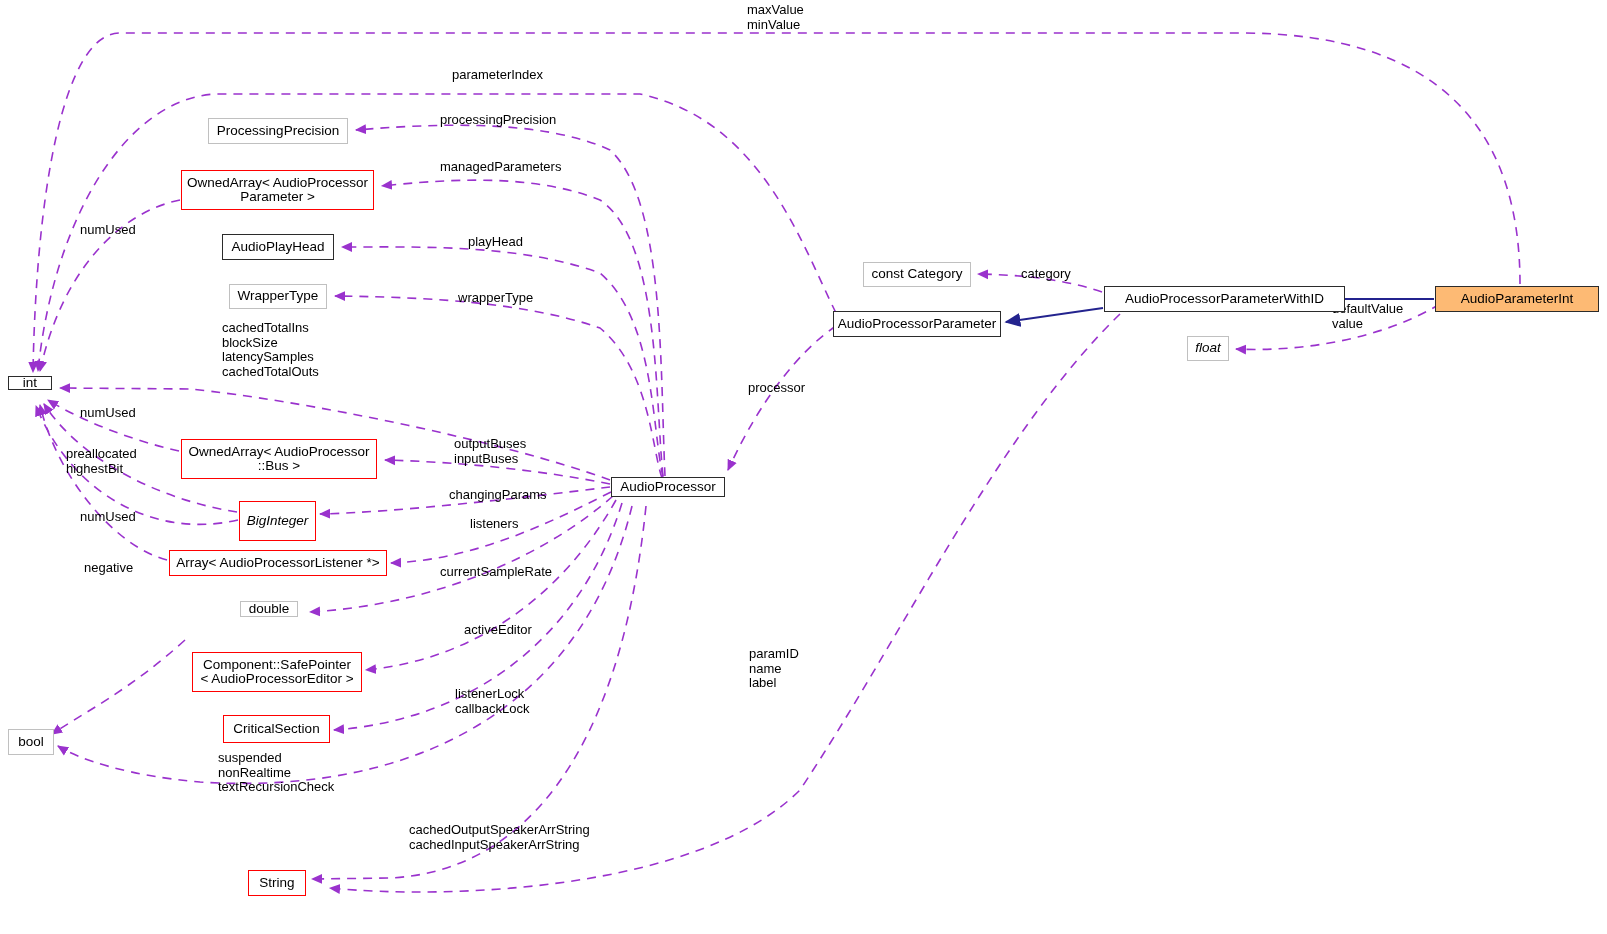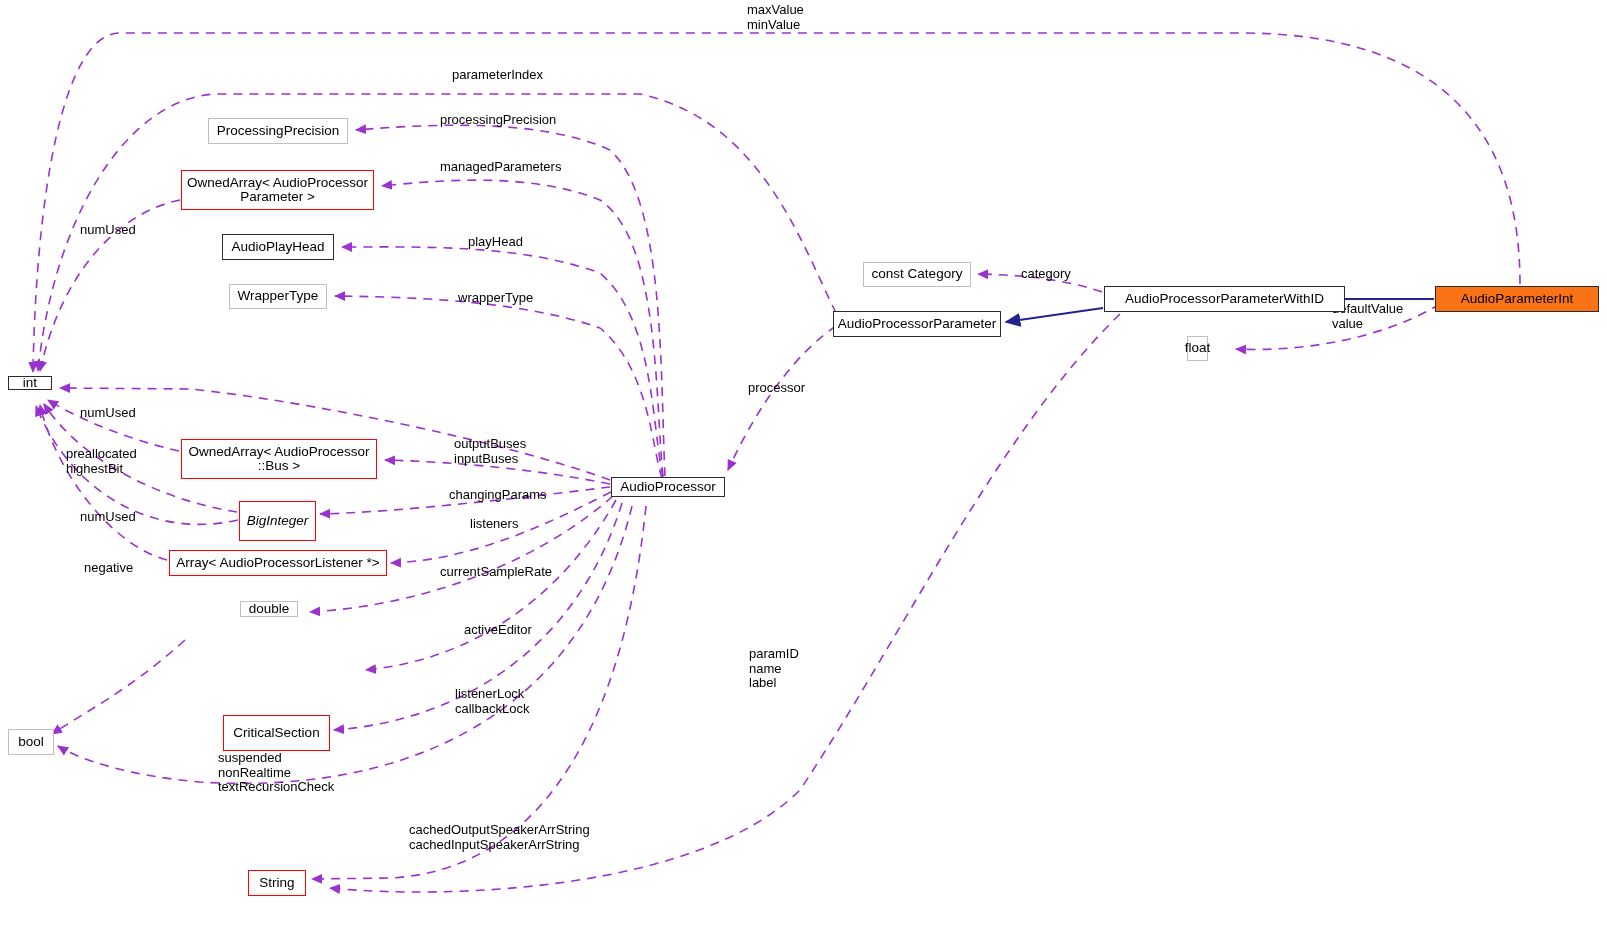--- a/index.html
+++ b/index.html
@@ -37,21 +37,21 @@
     line-height: 14.5px;
     color: #000000;
     background: #ffffff;
     white-space: pre;
     letter-spacing: 0px;
     z-index: 5;
   }
   .node.b-gray   { border: 1px solid #c0c0c0; }
   .node.b-black  { border: 1.6px solid #2b2b2b; }
   .node.b-red    { border: 1.6px solid #ff0000; }
-  .node.b-cur    { border: 1.6px solid #2b2b2b; background: #f97316; }
+  .node.b-cur    { border: 1.6px solid #2b2b2b; background: #fdba74; }
 
   .edge-label {
     position: absolute;
     font-size: 13px;
     line-height: 14.6px;
     color: #000000;
     text-align: left;
     white-space: pre;
     z-index: 4;
   }
@@ -137,36 +137,42 @@
     <div class="node b-gray" style="left: 208px; top: 118px; width: 140px; height: 26px;">ProcessingPrecision</div>
     <div class="node b-red" style="left: 181px; top: 170px; width: 193px; height: 40px;">OwnedArray&lt; AudioProcessor
 Parameter &gt;</div>
     <div class="node b-black" style="left: 222px; top: 234px; width: 112px; height: 26px;">AudioPlayHead</div>
     <div class="node b-gray" style="left: 229px; top: 284px; width: 98px; height: 25px;">WrapperType</div>
     <div class="node b-red" style="left: 181px; top: 439px; width: 196px; height: 40px;">OwnedArray&lt; AudioProcessor
 ::Bus &gt;</div>
     <div class="node b-red" style="left: 239px; top: 501px; width: 77px; height: 40px; font-style: italic;">BigInteger</div>
     <div class="node b-red" style="left: 169px; top: 550px; width: 218px; height: 26px;">Array&lt; AudioProcessorListener *&gt;</div>
     <div class="node b-gray" style="left: 240px; top: 601px; width: 58px; height: 16px;">double</div>
-    <div class="node b-red" style="left: 223px; top: 715px; width: 107px; height: 36px; text-align: right;">CriticalSection</div>
+    <div class="node b-red" style="left: 192px; top: 652px; width: 170px; height: 40px;">Component::SafePointer
+&lt; AudioProcessorEditor &gt;</div>
+    <div class="node b-red" style="left: 223px; top: 715px; width: 107px; height: 28px; text-align: right;">CriticalSection</div>
     <div class="node b-red" style="left: 248px; top: 870px; width: 58px; height: 26px;">String</div>
     <div class="node b-black" style="left: 611px; top: 477px; width: 114px; height: 20px;">AudioProcessor</div>
     <div class="node b-gray" style="left: 863px; top: 262px; width: 108px; height: 25px;">const Category</div>
     <div class="node b-black" style="left: 833px; top: 311px; width: 168px; height: 26px;">AudioProcessorParameter</div>
-    <div class="node b-gray" style="left: 1187px; top: 336px; width: 21px; height: 25px;">float</div>
+    <div class="node b-gray" style="left: 1187px; top: 336px; width: 42px; height: 25px; font-style: italic;">float</div>
     <div class="node b-black" style="left: 1104px; top: 286px; width: 241px; height: 26px;">AudioProcessorParameterWithID</div>
     <div class="node b-cur" style="left: 1435px; top: 286px; width: 164px; height: 26px;">AudioParameterInt</div>
     <div class="edge-label" style="left: 747px; top: 3px; width: 110px;">maxValue
 minValue</div>
     <div class="edge-label" style="left: 452px; top: 68px; width: 108px;">parameterIndex</div>
     <div class="edge-label" style="left: 440px; top: 113px; width: 132px;">processingPrecision</div>
     <div class="edge-label" style="left: 440px; top: 160px; width: 132px;">managedParameters</div>
     <div class="edge-label" style="left: 468px; top: 235px; width: 68px;">playHead</div>
     <div class="edge-label" style="left: 458px; top: 291px; width: 90px;">wrapperType</div>
     <div class="edge-label" style="left: 80px; top: 223px; width: 70px;">numUsed</div>
+    <div class="edge-label" style="left: 222px; top: 321px; width: 110px;">cachedTotalIns
+blockSize
+latencySamples
+cachedTotalOuts</div>
     <div class="edge-label" style="left: 80px; top: 406px; width: 70px;">numUsed</div>
     <div class="edge-label" style="left: 66px; top: 447px; width: 96px;">preallocated
 highestBit</div>
     <div class="edge-label" style="left: 80px; top: 510px; width: 70px;">numUsed</div>
     <div class="edge-label" style="left: 84px; top: 561px; width: 64px;">negative</div>
     <div class="edge-label" style="left: 454px; top: 437px; width: 92px;">outputBuses
 inputBuses</div>
     <div class="edge-label" style="left: 449px; top: 488px; width: 102px;">changingParams</div>
     <div class="edge-label" style="left: 470px; top: 517px; width: 62px;">listeners</div>
     <div class="edge-label" style="left: 440px; top: 565px; width: 120px;">currentSampleRate</div>

